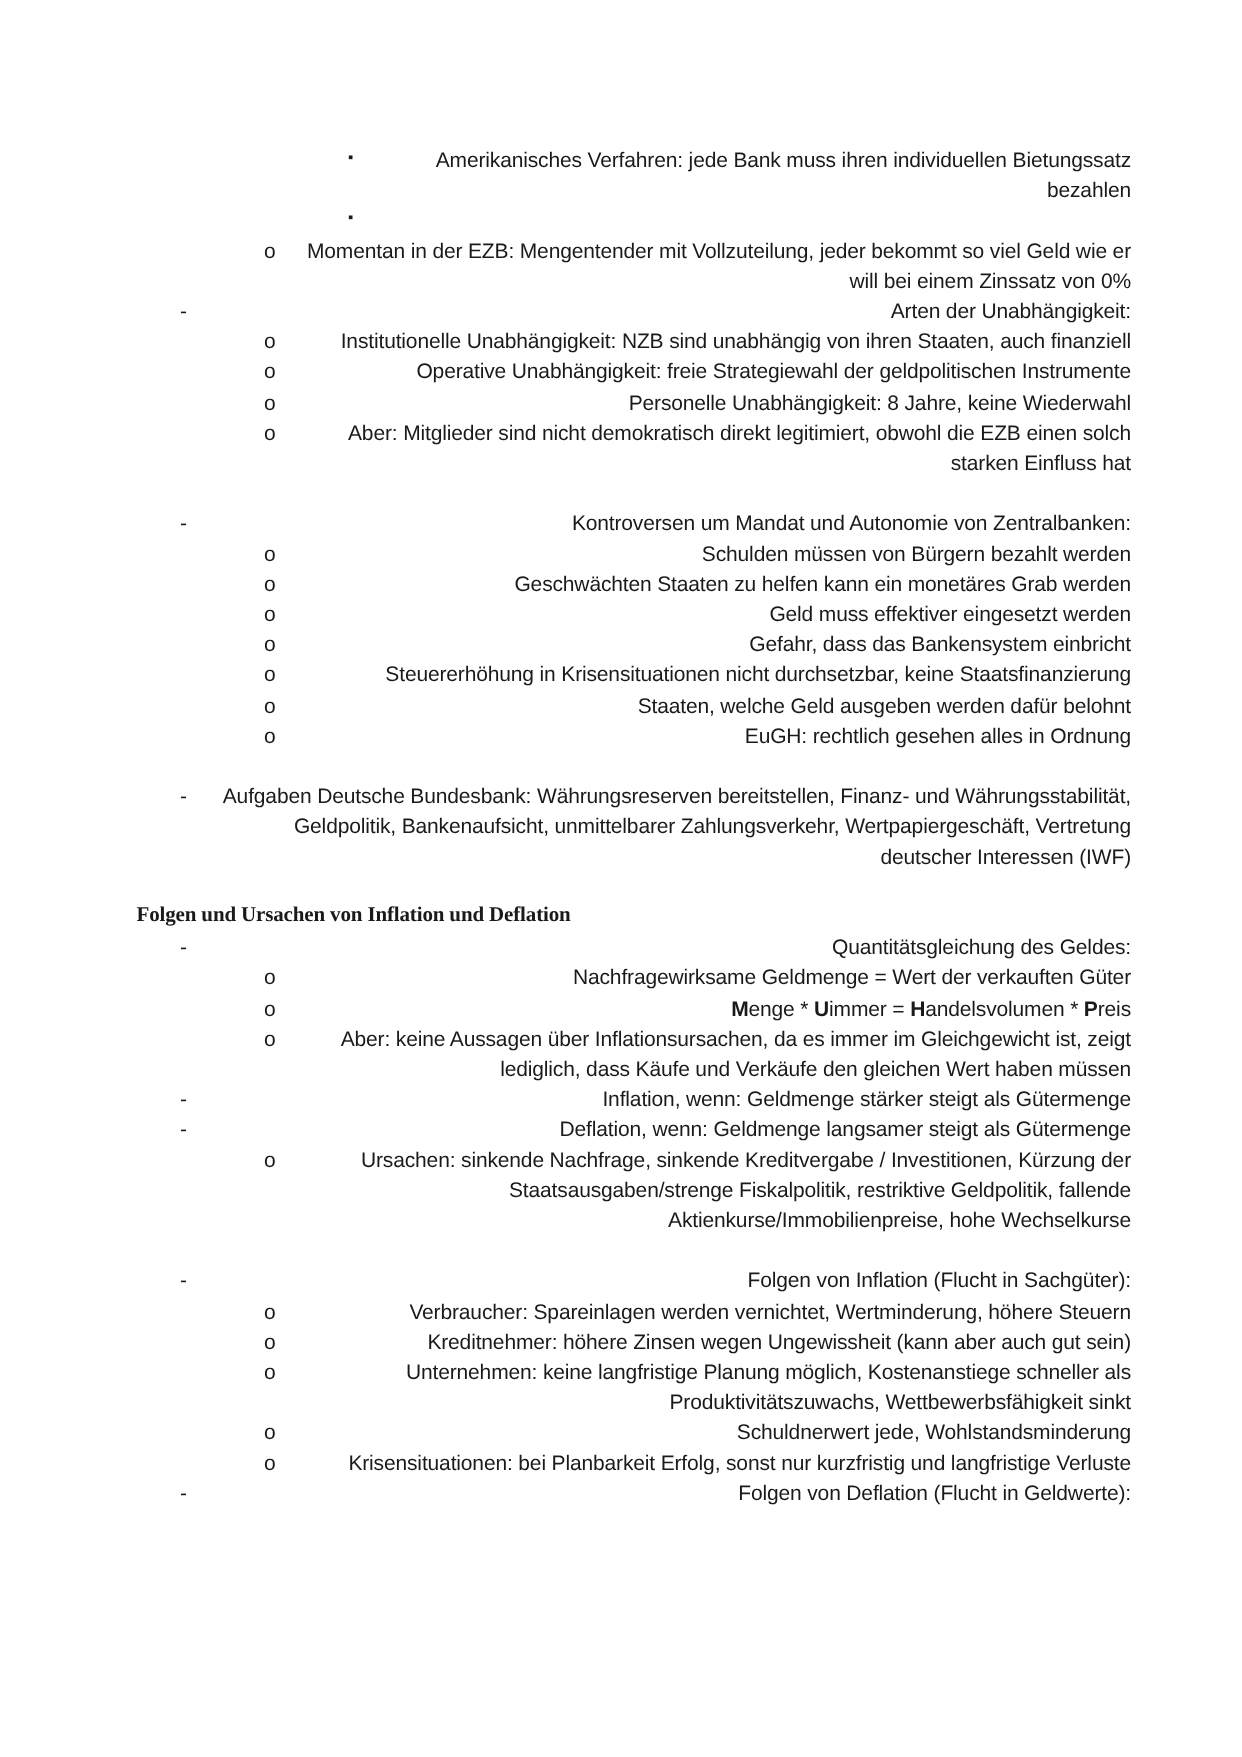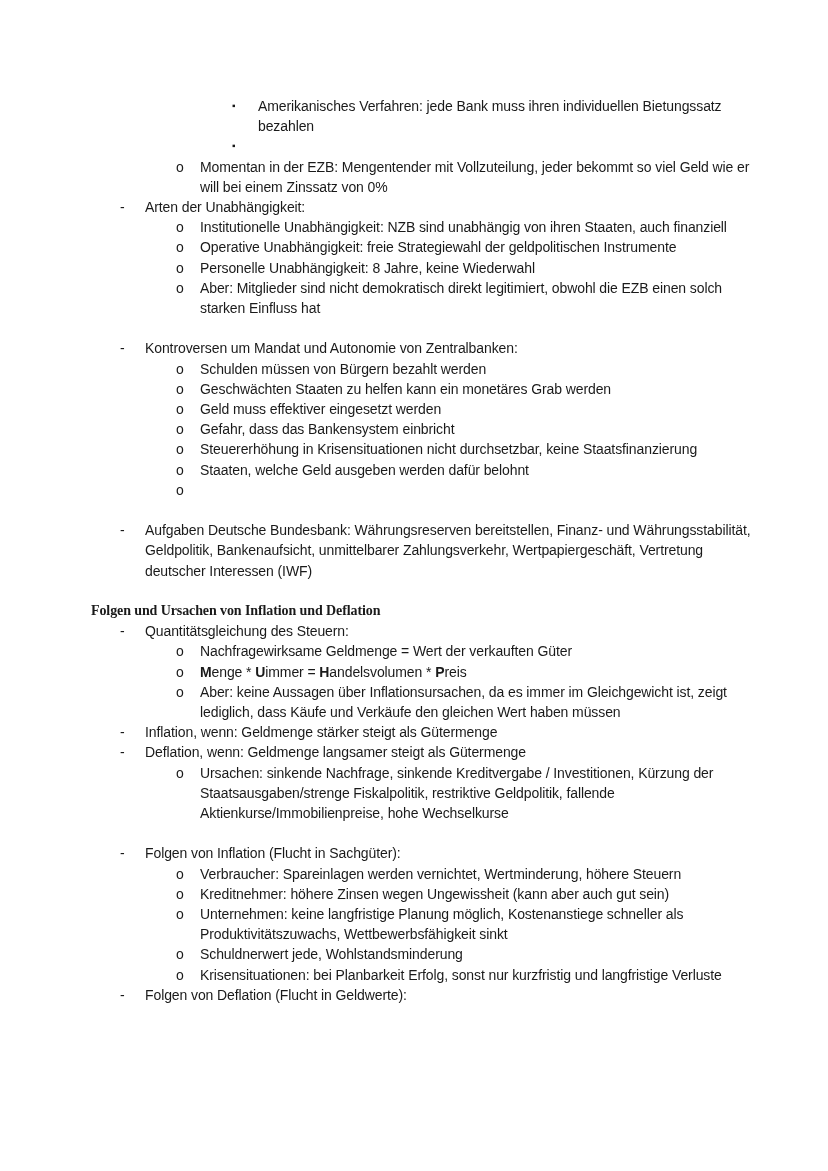--- a/index.html
+++ b/index.html
@@ -22,21 +22,21 @@
     overflow: hidden;
   }
   .li { display: flex; align-items: flex-start; }
   .lvl1 { padding-left: 29px; }
   .lvl2 { padding-left: 85px; }
   .lvl3 { padding-left: 141px; }
   .bullet { flex: 0 0 auto; line-height: 20.2px; }
   .b1 { width: 25px; }
   .b2 { width: 24px; }
   .b3 { width: 26px; font-size: 10px; }
-  .txt { flex: 1 1 auto; }
+  .txt { flex: 1 1 auto; text-align: right; }
   .bold { font-weight: bold; }
   .heading { font-weight: bold; font-family: Liberation Serif, serif; }
   .spacer { height: 20.2px; }
 </style>
 </head>
 <body>
 
 <div class="page">
   <div class="content">
       <div class="li lvl3">
@@ -94,31 +94,32 @@
       <div class="li lvl2">
         <span class="bullet b2">o</span>
         <span class="txt">Steuererhöhung in Krisensituationen nicht durchsetzbar, keine Staatsfinanzierung</span>
       </div>
       <div class="li lvl2">
         <span class="bullet b2">o</span>
         <span class="txt">Staaten, welche Geld ausgeben werden dafür belohnt</span>
       </div>
       <div class="li lvl2">
         <span class="bullet b2">o</span>
+        <span class="txt">EuGH: rechtlich gesehen alles in Ordnung</span>
       </div>
       <div class="spacer"></div>
       <div class="li lvl1">
         <span class="bullet b1">-</span>
         <span class="txt">Aufgaben Deutsche Bundesbank: Währungsreserven bereitstellen, Finanz- und Währungsstabilität, Geldpolitik, Bankenaufsicht, unmittelbarer Zahlungsverkehr, Wertpapiergeschäft, Vertretung deutscher Interessen (IWF)</span>
       </div>
       <div class="spacer"></div>
       <div class="heading">Folgen und Ursachen von Inflation und Deflation</div>
       <div class="li lvl1">
         <span class="bullet b1">-</span>
-        <span class="txt">Quantitätsgleichung des Steuern:</span>
+        <span class="txt">Quantitätsgleichung des Geldes:</span>
       </div>
       <div class="li lvl2">
         <span class="bullet b2">o</span>
         <span class="txt">Nachfragewirksame Geldmenge = Wert der verkauften Güter</span>
       </div>
       <div class="li lvl2">
         <span class="bullet b2">o</span>
         <span class="txt"><span class="bold">M</span><span>enge * </span><span class="bold">U</span><span>immer = </span><span class="bold">H</span><span>andelsvolumen * </span><span class="bold">P</span><span>reis</span></span>
       </div>
       <div class="li lvl2">

